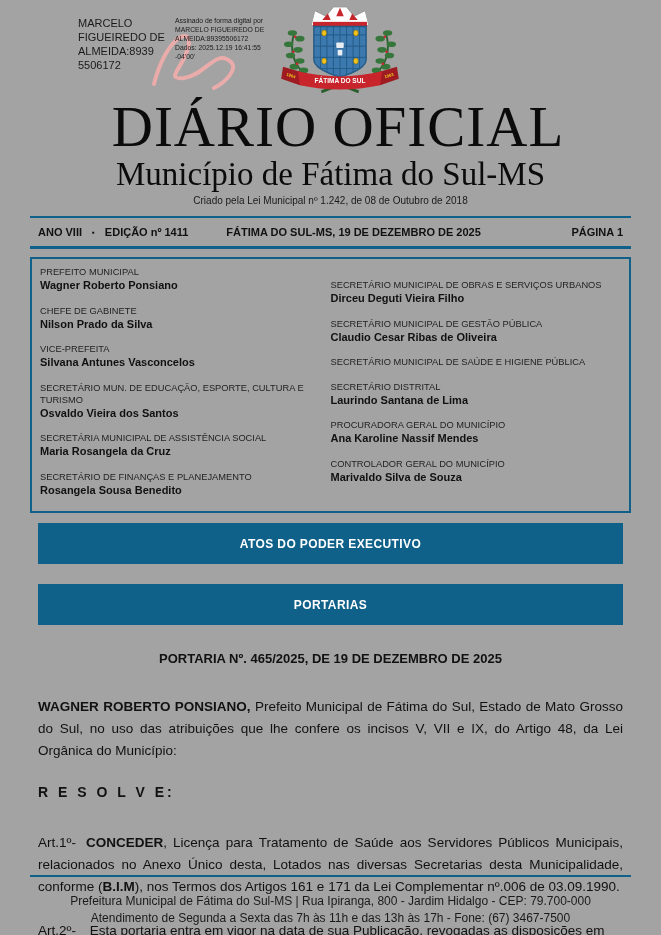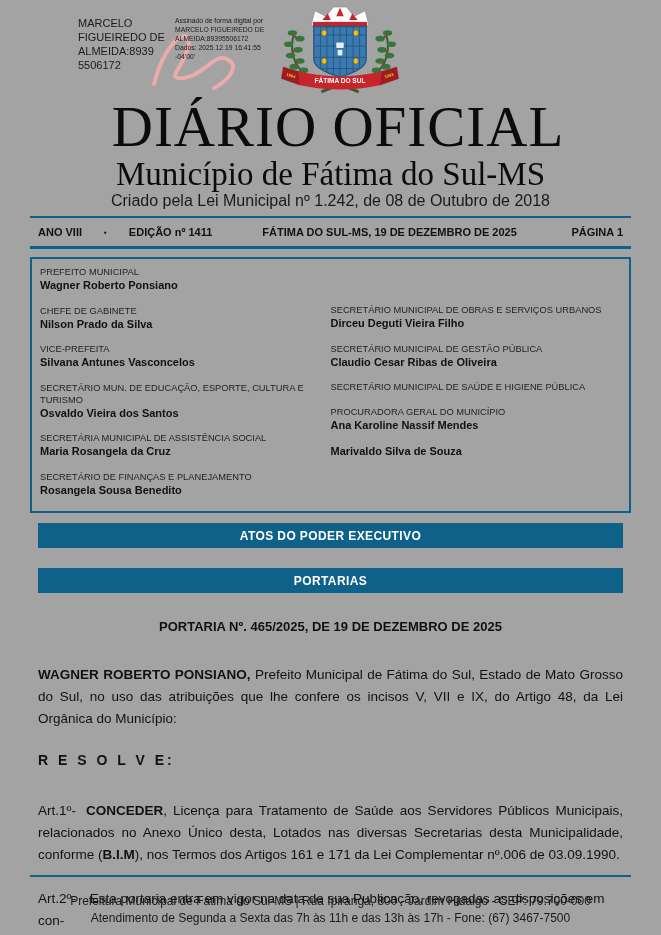--- a/index.html
+++ b/index.html
@@ -38,47 +38,46 @@
   .masthead { text-align: center; }
   .masthead-title {
     font-family: "Liberation Serif", serif;
     font-size: 57px; line-height: 58px; font-weight: 400;
     letter-spacing: 1px; color: #0b0b0b; white-space: nowrap; margin-left: 15px;
   }
   .masthead-subtitle {
     font-family: "Liberation Serif", serif;
     font-size: 33px; line-height: 36px; font-weight: 400; color: #0b0b0b;
   }
-  .masthead-creation { font-size: 16px; line-height: 17px; color: #1a1a1a; }
+  .masthead-creation { font-size: 10px; line-height: 17px; color: #1a1a1a; }
   
   .info-bar {
     margin: 7px 30px 0 30px;
     border-top: 2px solid var(--accent);
     border-bottom: 3px solid var(--accent);
     display: flex; align-items: center;
     height: 24px; font-size: 11px; font-weight: 700; color: #111;
     padding: 14px 8px;
-    gap: 12px;
   }
   .info-sep { font-size: 8px; margin: 0 10px; }
   .info-date { margin-left: 38px; }
   .info-page { margin-left: auto; }
   
   .officials {
     margin: 8px 30px 0 30px;
     border: 2px solid var(--accent);
     display: flex; padding: 7px 8px 2px 8px; align-items: center;
   }
   .off-col { width: 50%; padding-right: 6px; }
   .off-entry { margin-bottom: 12.5px; }
   .off-title { font-size: 9.3px; line-height: 12px; color: #222; letter-spacing: 0px; }
   .off-name { font-size: 11px; line-height: 14px; font-weight: 700; color: #111; }
   
   .section-bar {
-    margin: 0 38px; height: 25px;
+    margin: 0 38px; height: 41px;
     background: var(--accent);
     color: #fff; font-size: 12px; font-weight: 700; letter-spacing: .4px;
     display: flex; align-items: center; justify-content: center;
   }
   .bar-exec { margin-top: 10px; }
   .bar-port { margin-top: 20px; }
   
   .doc { margin: 0 38px; }
   .doc-heading {
     margin-top: 26px; text-align: center;
@@ -239,24 +238,29 @@
         <div class="off-name">Dirceu Deguti Vieira Filho</div>
       </div>
       <div class="off-entry">
         <div class="off-title">SECRETÁRIO MUNICIPAL DE GESTÃO PÚBLICA</div>
         <div class="off-name">Claudio Cesar Ribas de Oliveira</div>
       </div>
       <div class="off-entry">
         <div class="off-title">SECRETÁRIO MUNICIPAL DE SAÚDE E HIGIENE PÚBLICA</div>
       </div>
       <div class="off-entry">
+        <div class="off-title">SECRETÁRIO DISTRITAL</div>
+        <div class="off-name">Laurindo Santana de Lima</div>
+      </div>
+      <div class="off-entry">
         <div class="off-title">PROCURADORA GERAL DO MUNICÍPIO</div>
         <div class="off-name">Ana Karoline Nassif Mendes</div>
       </div>
       <div class="off-entry">
+        <div class="off-title">CONTROLADOR GERAL DO MUNICÍPIO</div>
         <div class="off-name">Marivaldo Silva de Souza</div>
       </div>
     </div>
   </div>
 
   <div class="section-bar bar-exec">ATOS DO PODER EXECUTIVO</div>
   <div class="section-bar bar-port">PORTARIAS</div>
 
   <div class="doc">
     <div class="doc-heading">PORTARIA Nº. 465/2025, DE 19 DE DEZEMBRO DE 2025</div>

